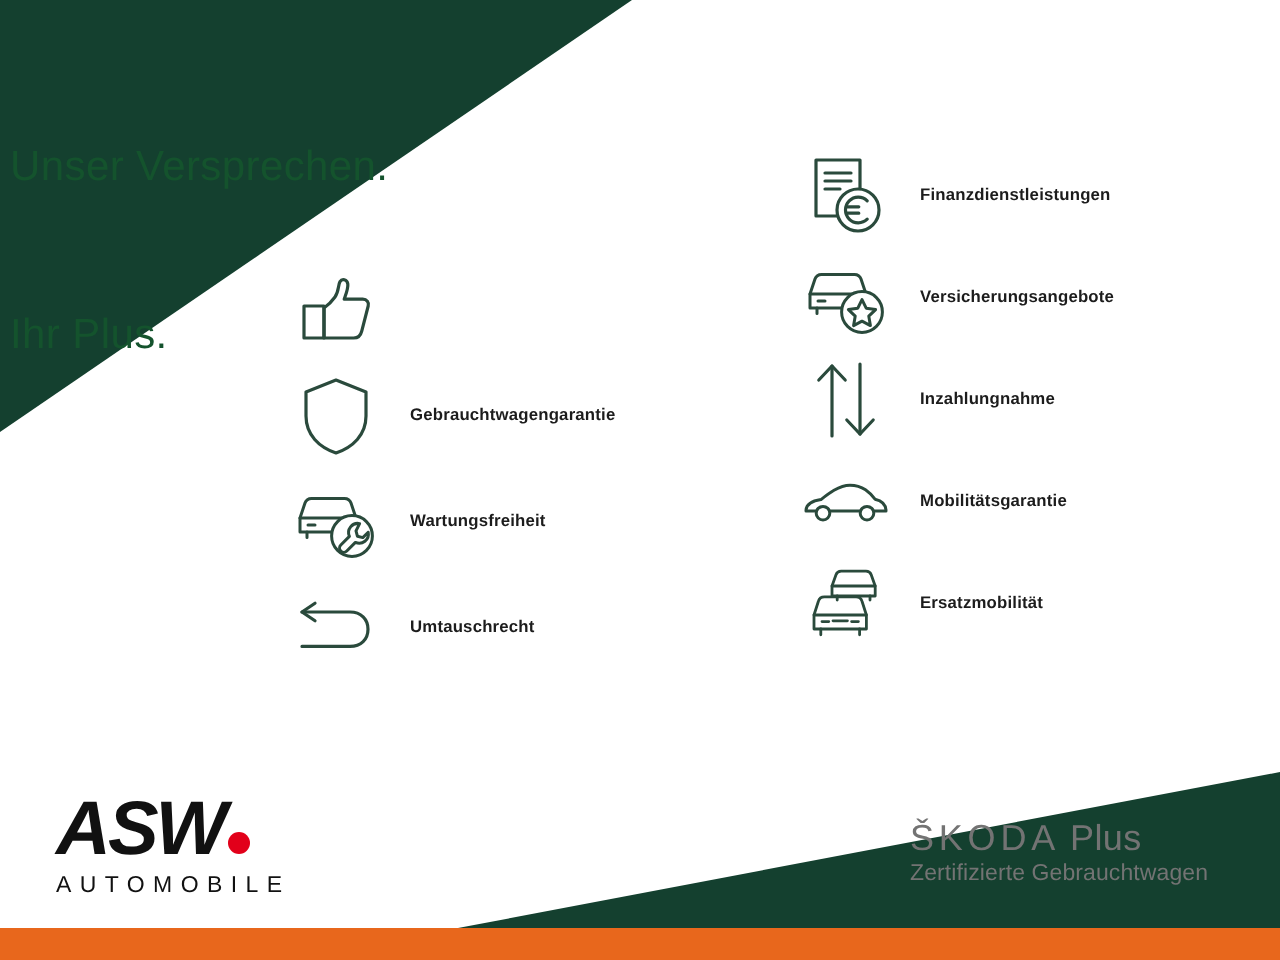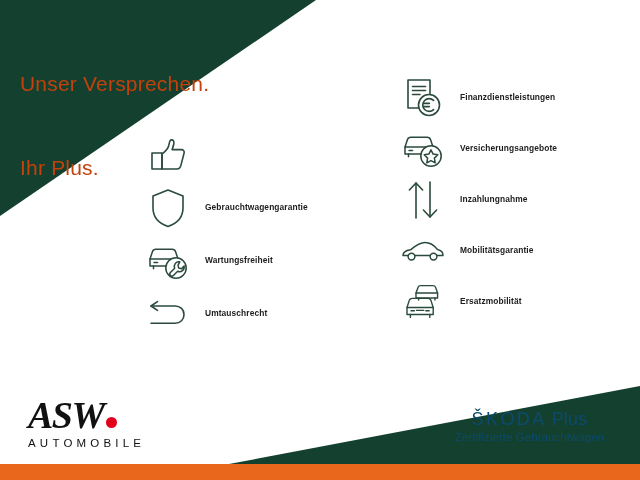--- a/index.html
+++ b/index.html
@@ -23,23 +23,23 @@
     left: 0;
     top: 0;
     width: 640px;
     height: 480px;
     pointer-events: none;
   }
 
   
   #headline {
     position: absolute;
-    left: 20px;
+    left: 5px;
     top: 14px;
-    color: #c2410c;
+    color: #14532d;
     font-size: 21px;
     line-height: 28px;
     font-weight: 400;
     letter-spacing: 0.2px;
     white-space: pre;
   }
   #headline .ln { display: block; }
 
   
   .col {
@@ -87,21 +87,21 @@
     top: 396px;
     width: 130px;
   }
   #asw-wordmark {
     font-size: 38px;
     font-weight: bold;
     font-style: italic;
     color: #111111;
     letter-spacing: -1.5px;
     line-height: 38px;
-    font-family: Liberation Serif, serif;
+    font-family: Liberation Sans, sans-serif;
     display: block;
   }
   #asw-dot {
     display: inline-block;
     width: 11px;
     height: 11px;
     border-radius: 50%;
     background: #e2001a;
     margin-left: 2px;
     vertical-align: baseline;
@@ -114,22 +114,22 @@
     letter-spacing: 4.2px;
     margin-top: 3px;
     font-family: "Liberation Sans", sans-serif;
   }
 
   
   #skoda-logo {
     position: absolute;
     left: 455px;
     top: 409px;
-    text-align: center;
-    color: #0c4a6e;
+    text-align: left;
+    color: #737373;
   }
   #skoda-line1 {
     display: block;
     font-size: 18px;
     line-height: 20px;
     letter-spacing: 0.6px;
     white-space: nowrap;
   }
   #skoda-mark {
     font-weight: normal;

